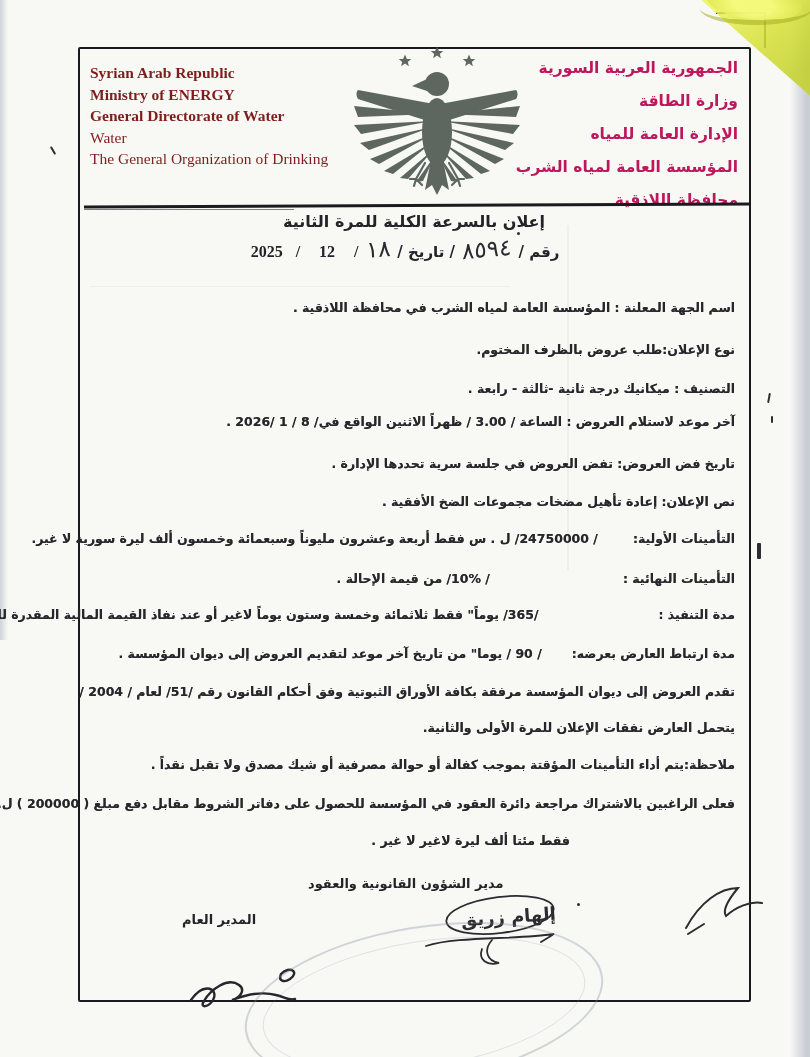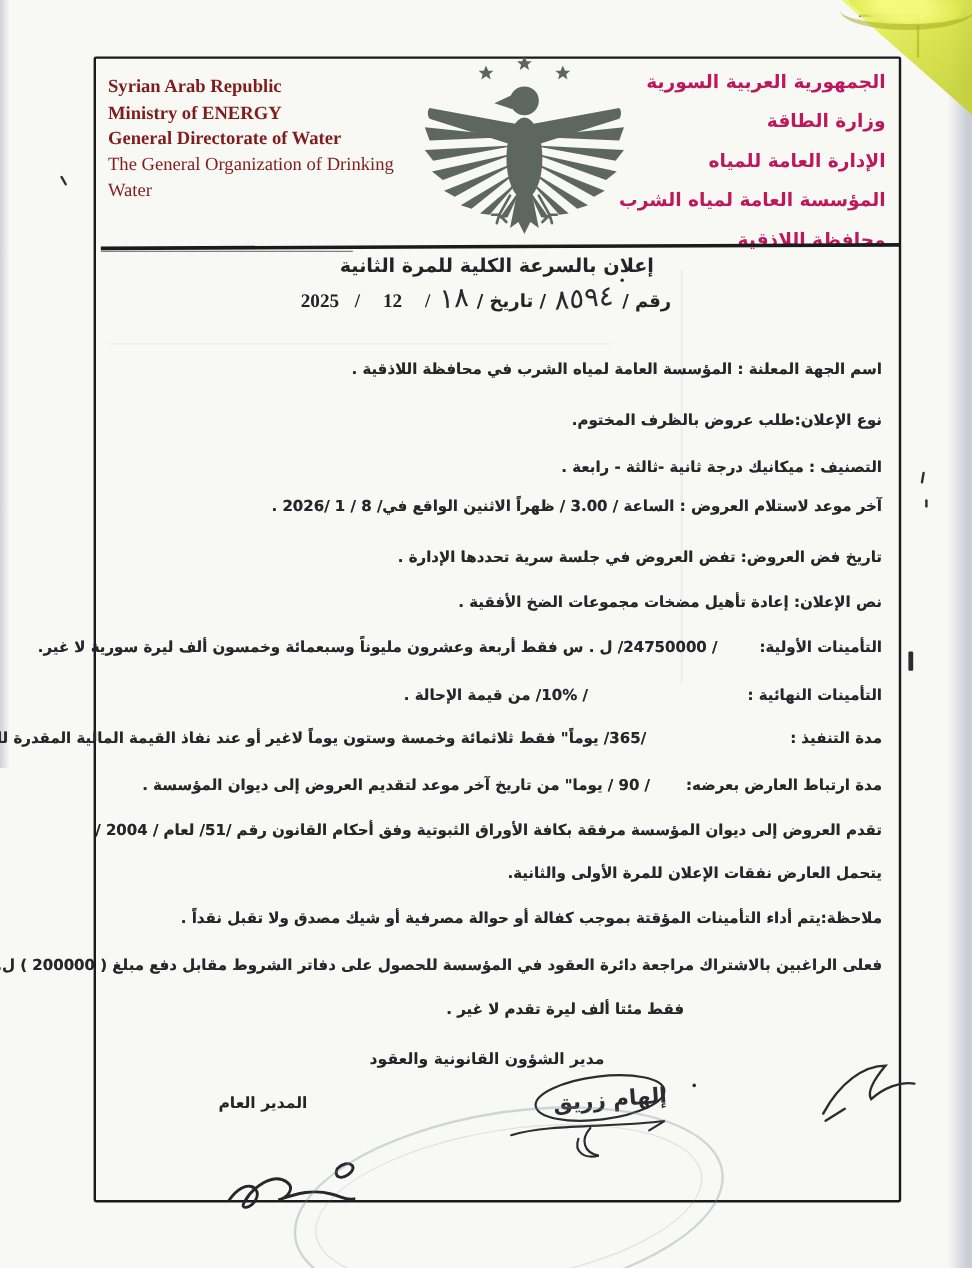--- a/index.html
+++ b/index.html
@@ -77,22 +77,22 @@
   <div class="crease-v"></div>
   <div class="crease-h"></div>
 
   <div class="corner-frag"></div>
   <div class="doc-border"></div>
 
   <div class="header-en">
     <div class="b">Syrian Arab Republic</div>
     <div class="b">Ministry of ENERGY</div>
     <div class="b">General Directorate of Water</div>
+    <div>Water</div>
     <div>The General Organization of Drinking</div>
-    <div>Water</div>
   </div>
 
   <svg class="eagle" width="178" height="152" viewBox="0 0 178 152">
     <defs>
       <polygon id="st" points="0,-6.5 1.9,-2 6.2,-2 2.8,0.9 3.9,5.3 0,2.6 -3.9,5.3 -2.8,0.9 -6.2,-2 -1.9,-2"></polygon>
     </defs>
     <g fill="#4d5850">
       <use href="#st" transform="translate(57,17)"></use>
       <use href="#st" transform="translate(89,9)"></use>
       <use href="#st" transform="translate(121,17)"></use>
@@ -172,21 +172,21 @@
   <div class="bl lv" style="top:646px" dir="rtl">
     <span>مدة ارتباط العارض بعرضه:</span>
     <span class="gap" style="width:30px"></span>
     <span>/ 90 / يوما" من تاريخ آخر موعد لتقديم العروض إلى ديوان المؤسسة .</span>
   </div>
 
   <div class="bl" style="top:684px" dir="rtl">تقدم العروض إلى ديوان المؤسسة مرفقة بكافة الأوراق الثبوتية وفق أحكام القانون رقم /51/ لعام / 2004 /</div>
   <div class="bl" style="top:720px" dir="rtl">يتحمل العارض نفقات الإعلان للمرة الأولى والثانية.</div>
   <div class="bl" style="top:757px" dir="rtl">ملاحظة:يتم أداء التأمينات المؤقتة بموجب كفالة أو حوالة مصرفية أو شيك مصدق ولا تقبل نقداً .</div>
   <div class="bl" style="top:796px" dir="rtl">فعلى الراغبين بالاشتراك مراجعة دائرة العقود في المؤسسة للحصول على دفاتر الشروط مقابل دفع مبلغ ( 200000 ) ل. س</div>
-  <div class="bl" style="top:833px;right:240px" dir="rtl">فقط مئتا ألف ليرة تقدم لا غير .</div>
+  <div class="bl" style="top:833px;right:240px" dir="rtl">فقط مئتا ألف ليرة لاغير لا غير .</div>
 
   <div class="sig-title" style="left:308px;top:876px">مدير الشؤون القانونية والعقود</div>
 
   <div class="legal-sign">
     <svg width="160" height="80" viewBox="0 0 160 80">
       <g stroke="#2b2b31" stroke-width="1.8" fill="none" stroke-linecap="round">
         <ellipse cx="82" cy="25" rx="54" ry="18" transform="rotate(-7 82 25)"></ellipse>
         <path d="M8,56 C40,46 96,50 136,44 l-13,8"></path>
         <path d="M74,50 c-9,10 -5,21 7,23 c-12,3 -21,-3 -17,-14"></path>
       </g>

